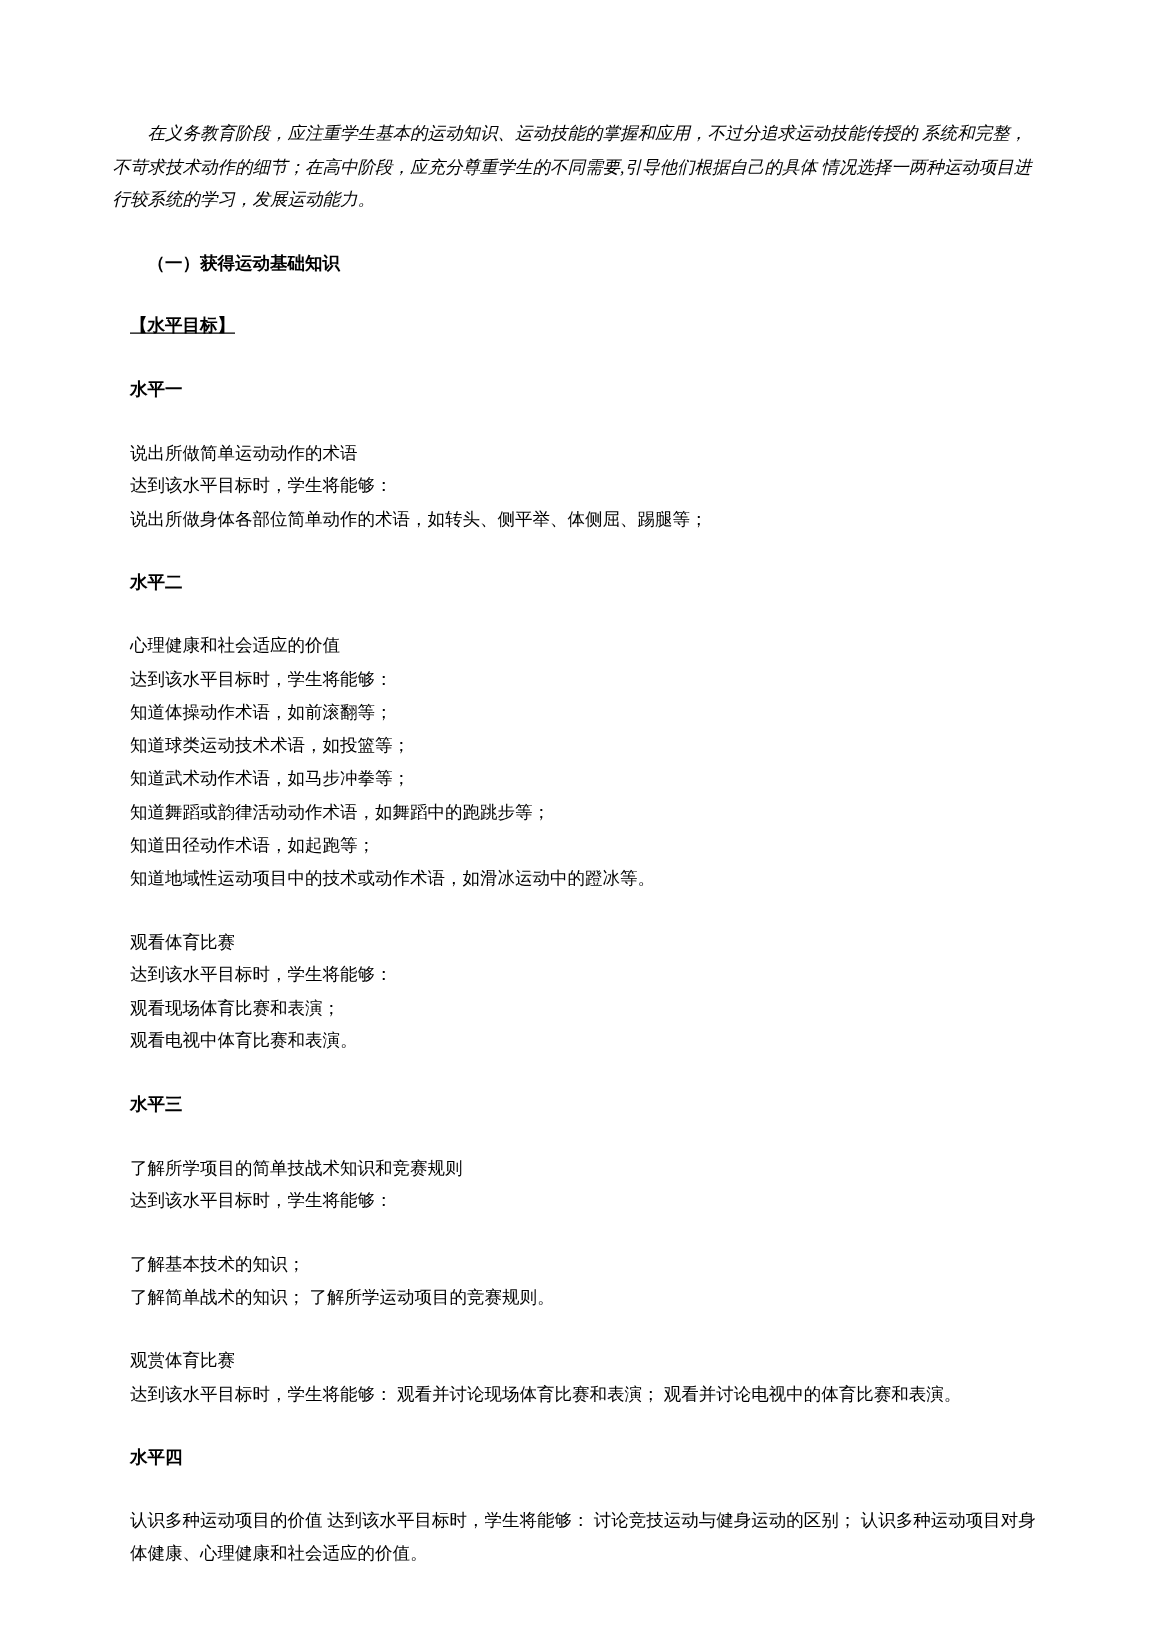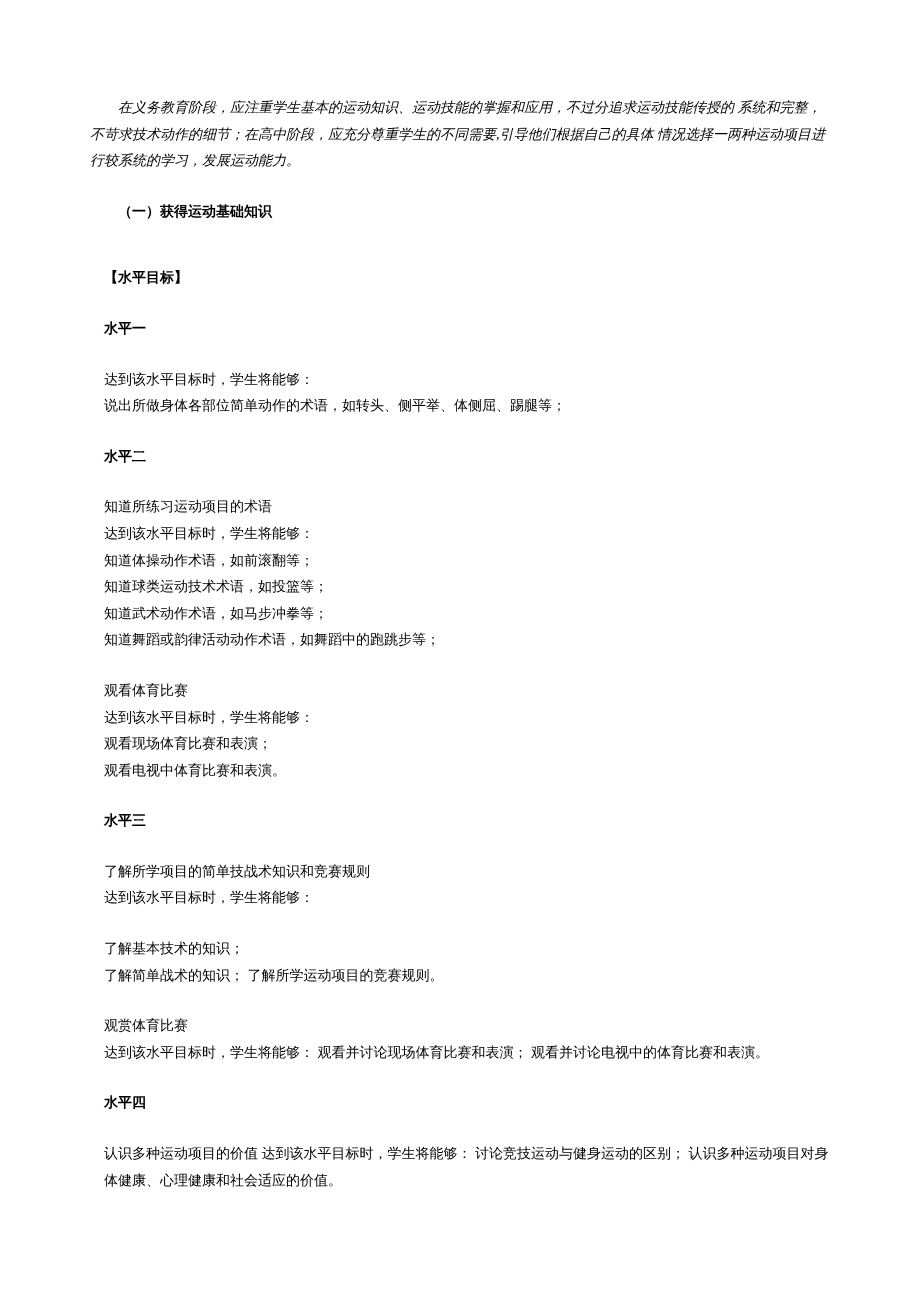--- a/index.html
+++ b/index.html
@@ -16,27 +16,28 @@
       line-height: 1.9;
       color: #000;
     }
     .para {
       margin-bottom: 24px;
       text-indent: 2em;
       font-style: italic;
     }
     .section-title {
       font-weight: bold;
-      margin-bottom: 40px;
+      margin-bottom: 24px;
       text-indent: 2em;
     }
     .sub-header {
       font-weight: bold;
       margin-bottom: 24px;
       text-indent: 1em;
+      text-decoration: underline;
     }
     .level-title {
       font-weight: bold;
       margin-bottom: 24px;
       text-indent: 1em;
     }
     .block {
       margin-bottom: 24px;
       padding-left: 1em;
     }
@@ -49,33 +50,36 @@
 
 <div class="para">在义务教育阶段，应注重学生基本的运动知识、运动技能的掌握和应用，不过分追求运动技能传授的  系统和完整，不苛求技术动作的细节；在高中阶段，应充分尊重学生的不同需要,引导他们根据自己的具体 情况选择一两种运动项目进行较系统的学习，发展运动能力。</div>
 
 <div class="section-title">（一）获得运动基础知识</div>
 
 <div class="sub-header">【水平目标】</div>
 
 <div class="level-title">水平一</div>
 
 <div class="block">
+  <div>说出所做简单运动动作的术语</div>
   <div>达到该水平目标时，学生将能够：</div>
   <div>说出所做身体各部位简单动作的术语，如转头、侧平举、体侧屈、踢腿等；</div>
 </div>
 
 <div class="level-title">水平二</div>
 
 <div class="block">
-  <div>知道所练习运动项目的术语</div>
+  <div>心理健康和社会适应的价值</div>
   <div>达到该水平目标时，学生将能够：</div>
   <div>知道体操动作术语，如前滚翻等；</div>
   <div>知道球类运动技术术语，如投篮等；</div>
   <div>知道武术动作术语，如马步冲拳等；</div>
   <div>知道舞蹈或韵律活动动作术语，如舞蹈中的跑跳步等；</div>
+  <div>知道田径动作术语，如起跑等；</div>
+  <div>知道地域性运动项目中的技术或动作术语，如滑冰运动中的蹬冰等。</div>
 </div>
 
 <div class="block">
   <div>观看体育比赛</div>
   <div>达到该水平目标时，学生将能够：</div>
   <div>观看现场体育比赛和表演；</div>
   <div>观看电视中体育比赛和表演。</div>
 </div>
 
 <div class="level-title">水平三</div>

